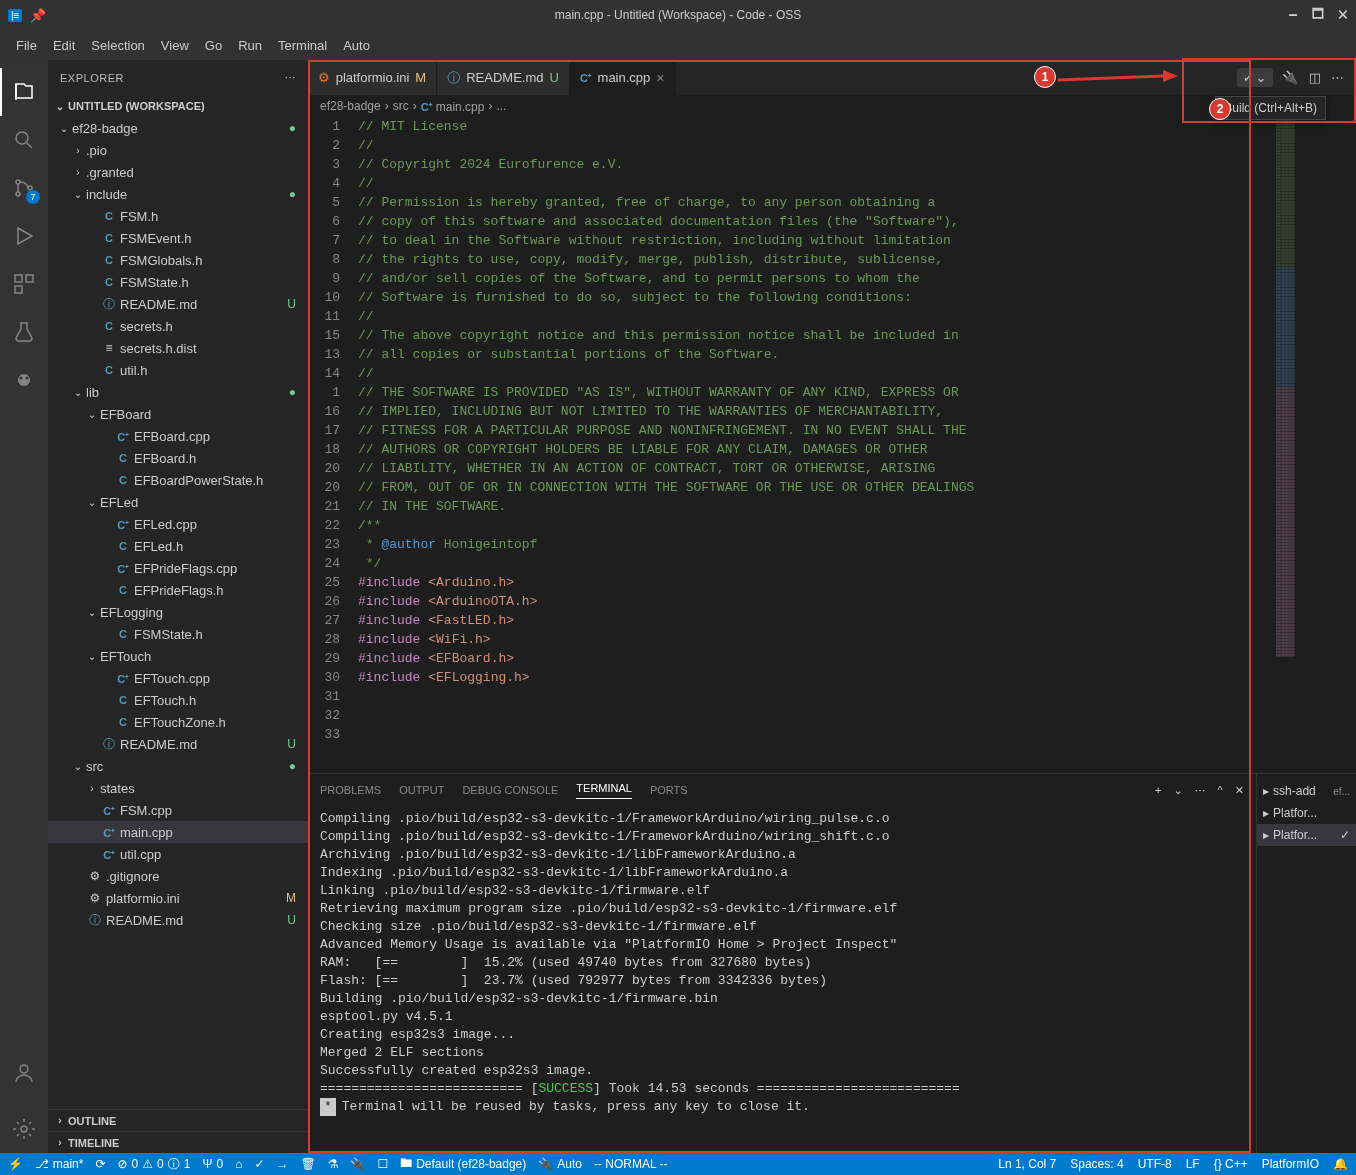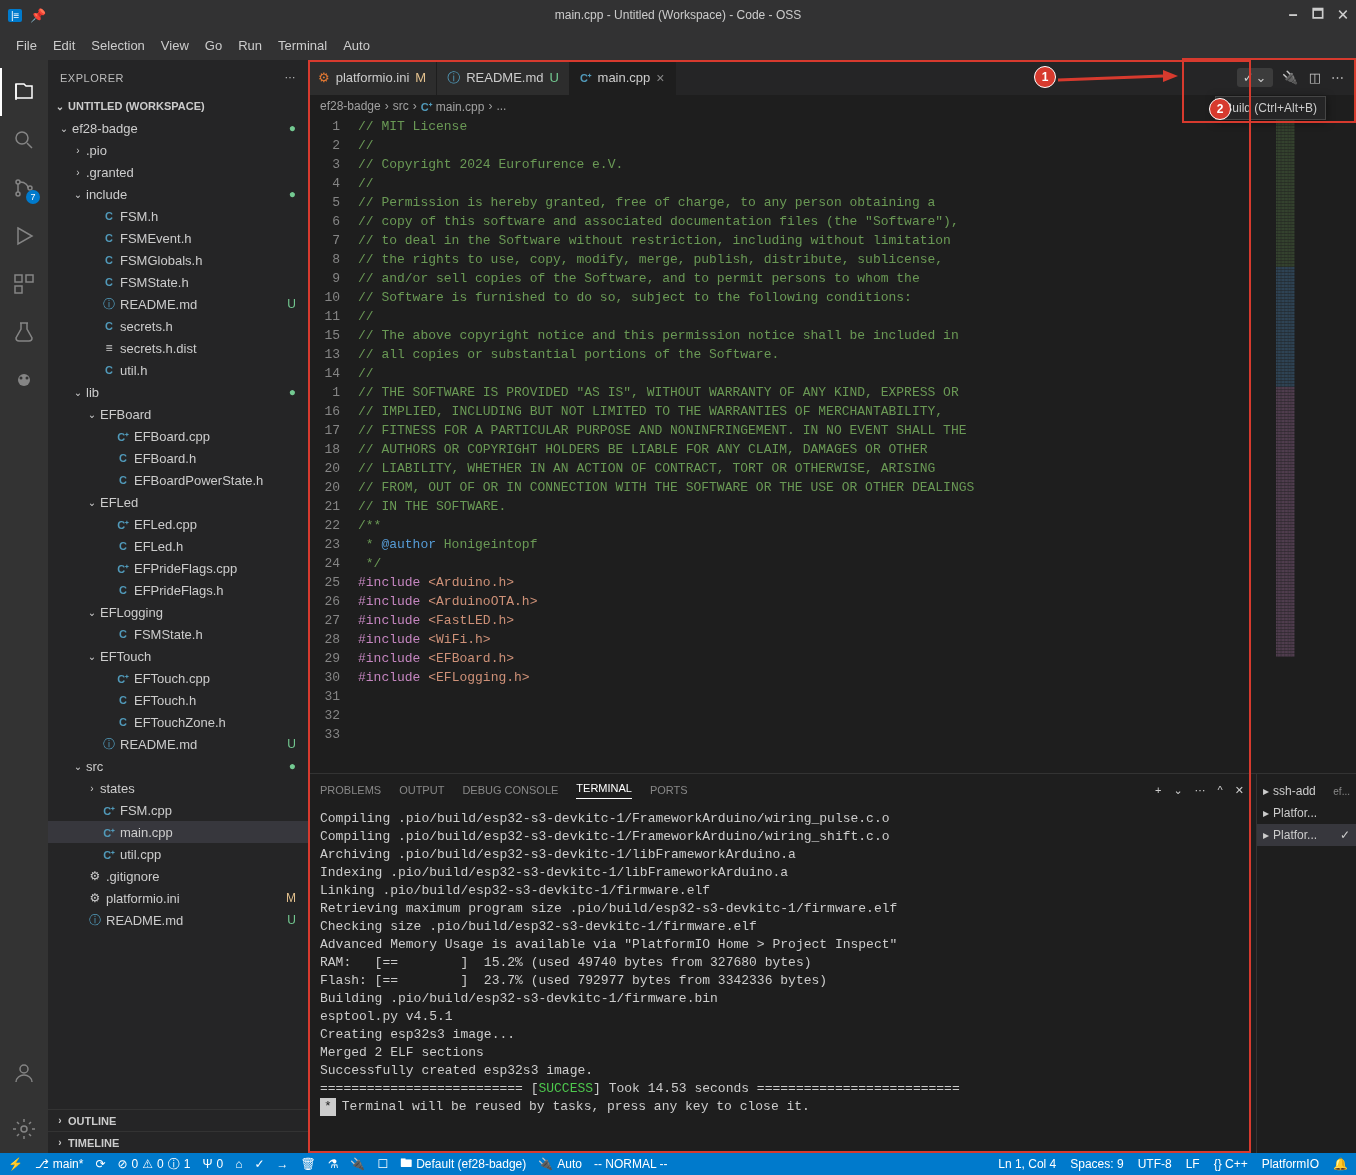--- a/index.html
+++ b/index.html
@@ -946,21 +946,21 @@
   <span class="item">✓</span>
   <span class="item">→</span>
   <span class="item">🗑</span>
   <span class="item">⚗</span>
   <span class="item">🔌</span>
   <span class="item">☐</span>
   <span class="item">🖿 <span>Default (ef28-badge)</span></span>
   <span class="item">🔌 <span>Auto</span></span>
   <span class="item">-- NORMAL --</span>
   <div class="right">
-    <span class="item">Ln 1, Col 4</span>
-    <span class="item">Spaces: 9</span>
+    <span class="item">Ln 1, Col 7</span>
+    <span class="item">Spaces: 4</span>
     <span class="item">UTF-8</span>
     <span class="item">LF</span>
     <span class="item">{} C++</span>
     <span class="item">PlatformIO</span>
     <span class="item">🔔</span>
   </div>
 </div>
 
 </body></html>

